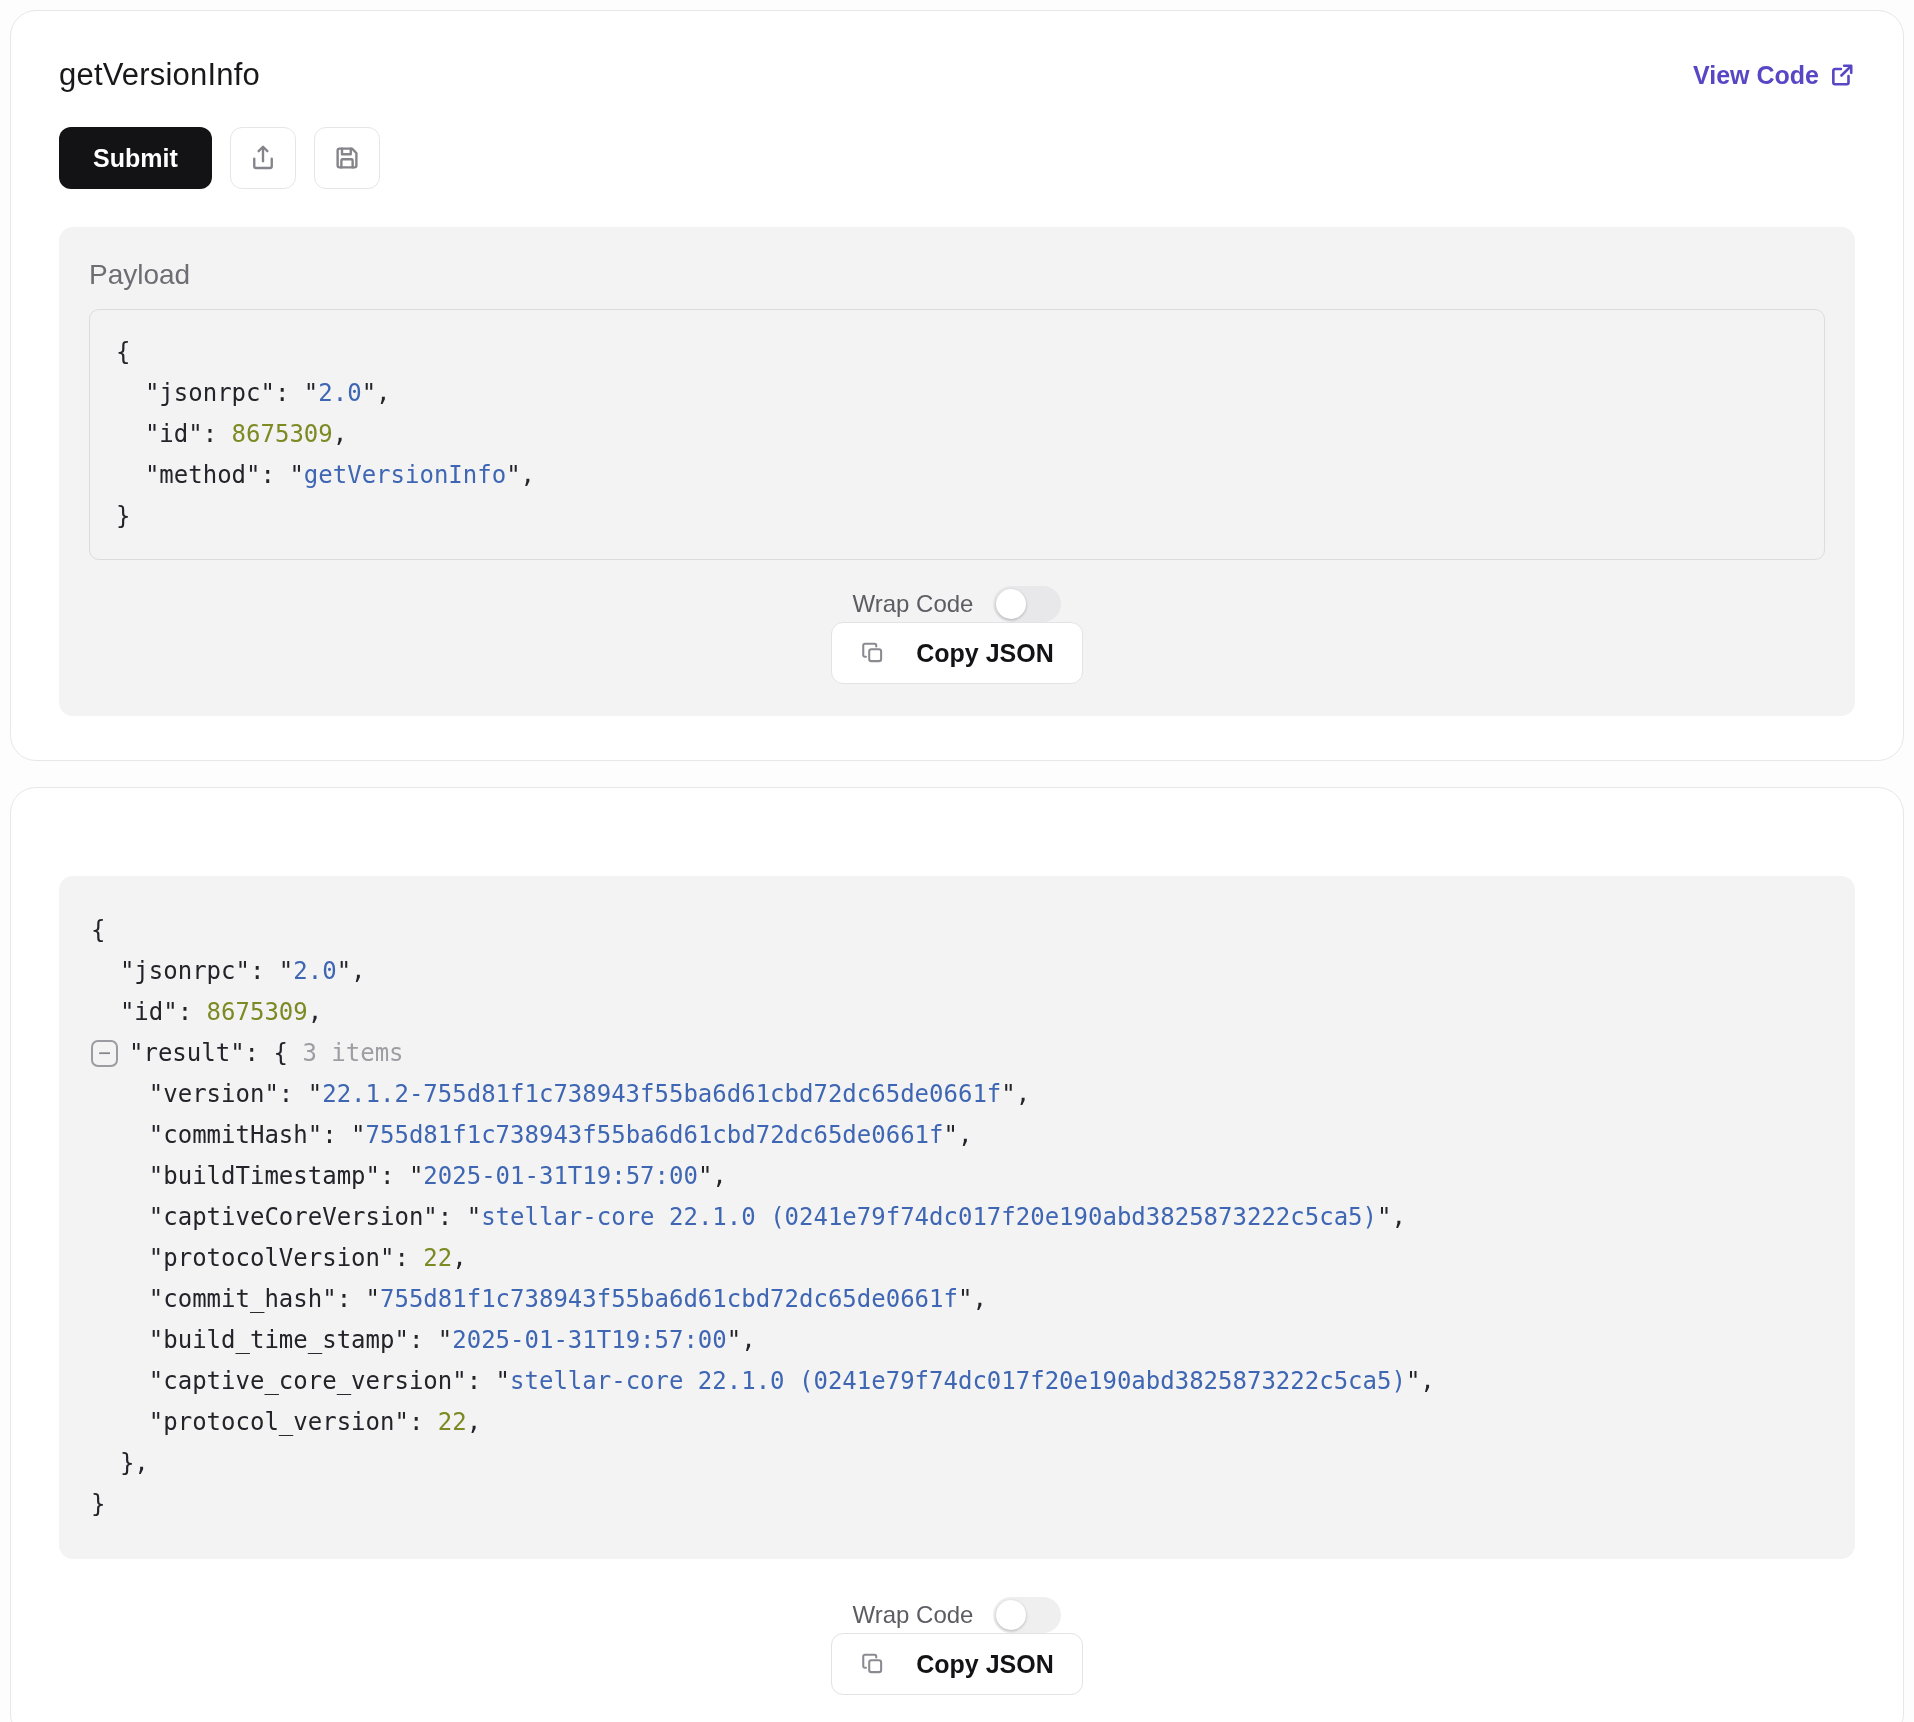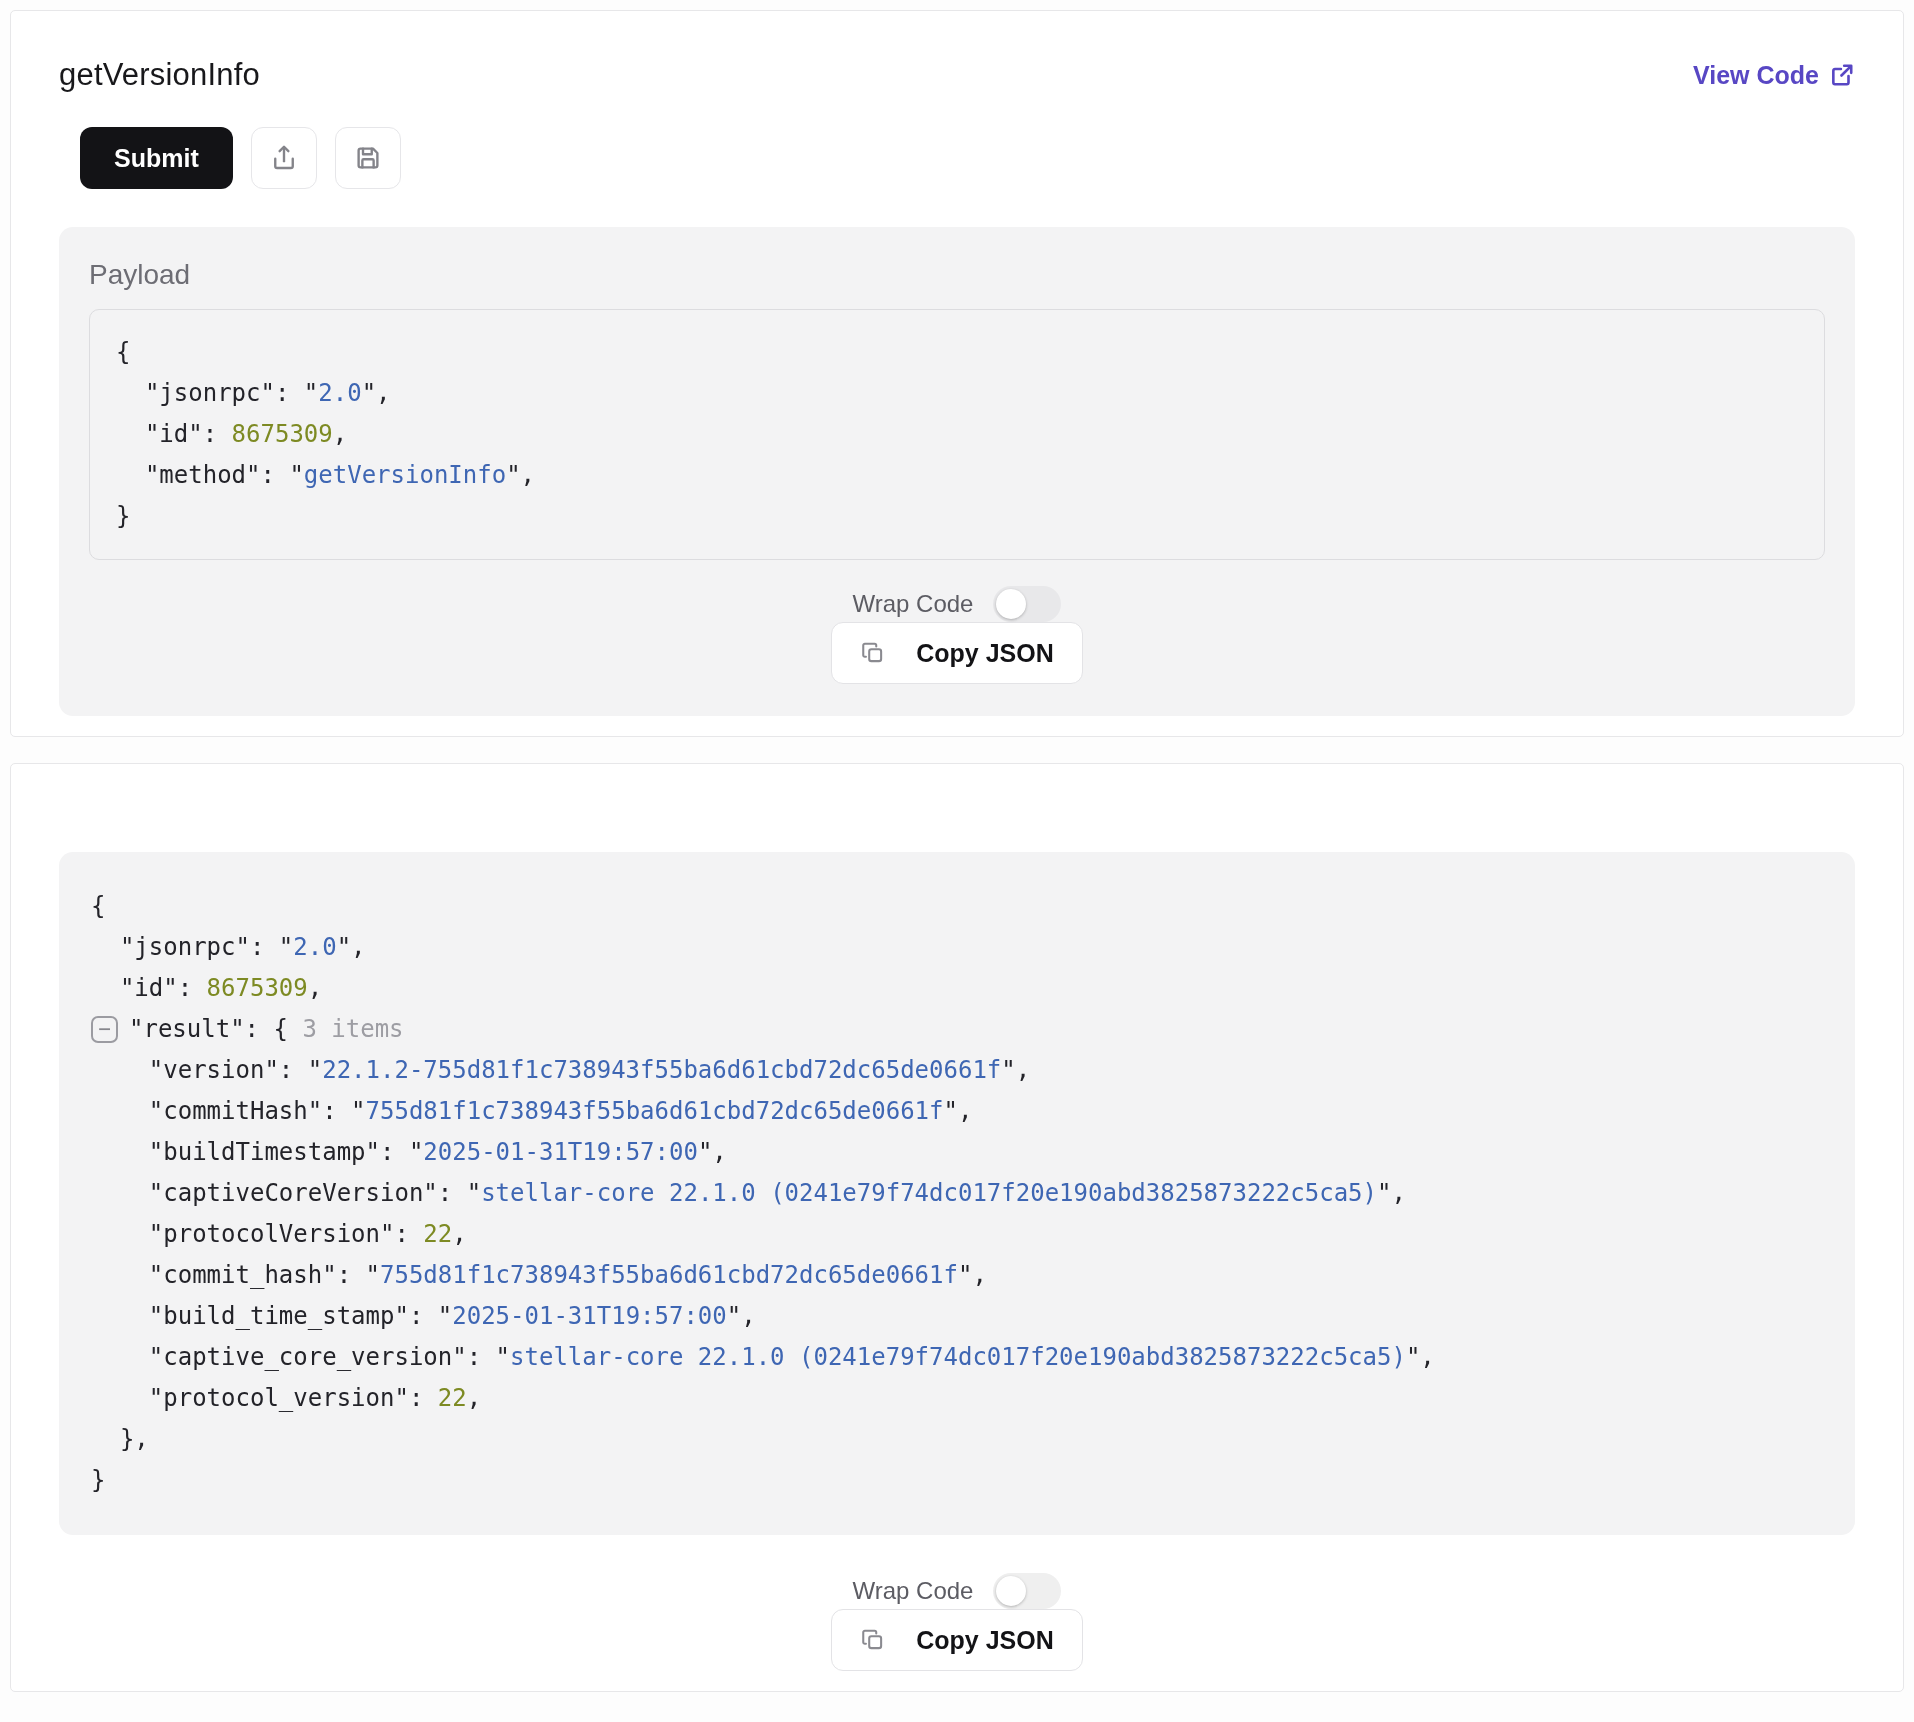--- a/index.html
+++ b/index.html
@@ -6,22 +6,22 @@
   html, body { width: 1914px; height: 1722px; overflow: hidden; }
   body {
     background: #fdfdfd;
     font-family: "Liberation Sans", sans-serif;
     color: #17171c;
   }
   .page { padding: 10px; }
   .card {
     background: #ffffff;
     border: 1px solid #e7e7e9;
-    border-radius: 5px;
-    padding: 46px 48px 20px 48px;
+    border-radius: 26px;
+    padding: 46px 48px 44px 48px;
   }
   .card + .card { margin-top: 26px; }
 
   
   .title-row { display: flex; align-items: center; justify-content: space-between; }
   .page-title { font-size: 31px; font-weight: 400; color: #18181b; letter-spacing: 0.2px; }
   .view-docs {
     display: inline-flex; align-items: center; gap: 10px;
     color: #5847c4; font-size: 25px; font-weight: 700; text-decoration: none; cursor: pointer;
   }
@@ -39,21 +39,21 @@
     color: #2c6e8f; font-weight: 700; font-size: 24px; letter-spacing: 0.3px;
   }
   .url-input {
     flex: 1; border: none; outline: none; background: transparent;
     font-family: "Liberation Sans", sans-serif;
     font-size: 25px; color: #515156; padding: 0 26px;
   }
   .submit-btn {
     border: none; border-radius: 12px; background: #131316; color: #ffffff;
     font-family: "Liberation Sans", sans-serif;
-    font-size: 25px; font-weight: 700; padding: 0 34px; cursor: pointer; margin-left: 21px;
+    font-size: 25px; font-weight: 700; padding: 0 34px; cursor: pointer;
   }
   .icon-btn {
     width: 66px; border: 1px solid #e6e6e9; border-radius: 12px; background: #ffffff;
     display: flex; align-items: center; justify-content: center; cursor: pointer;
   }
   .icon-btn svg { display: block; }
 
   
   .panel {
     margin-top: 38px; background: #f3f3f4; border-radius: 14px;

